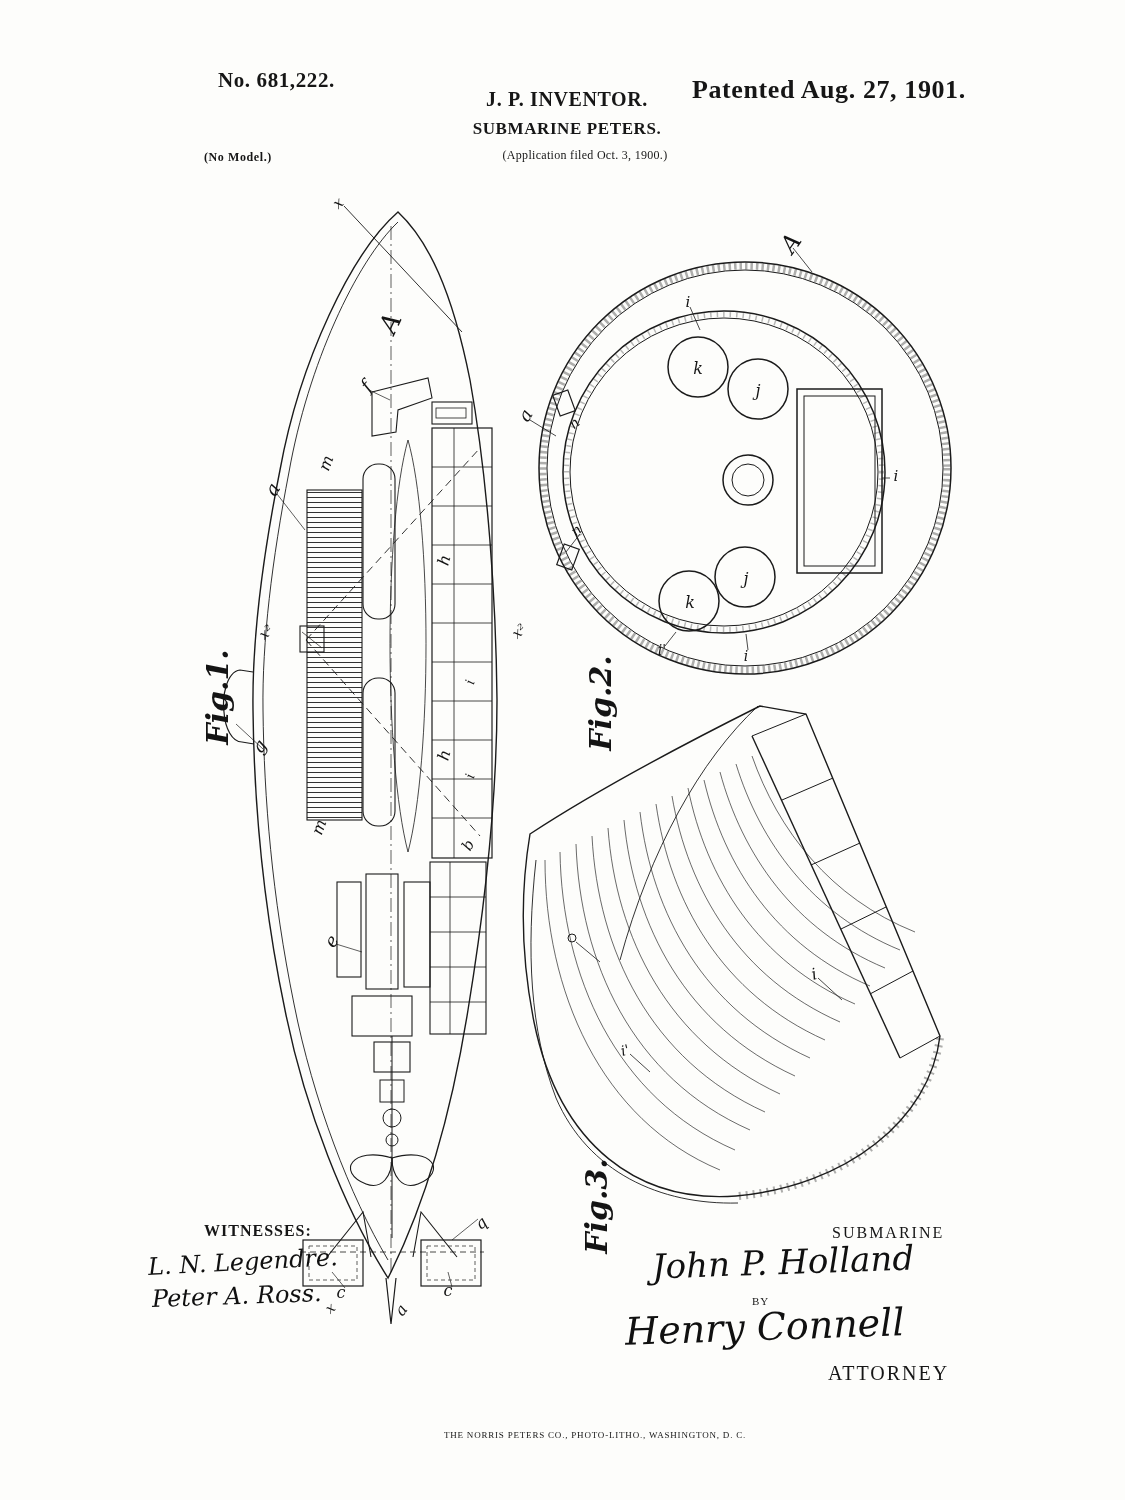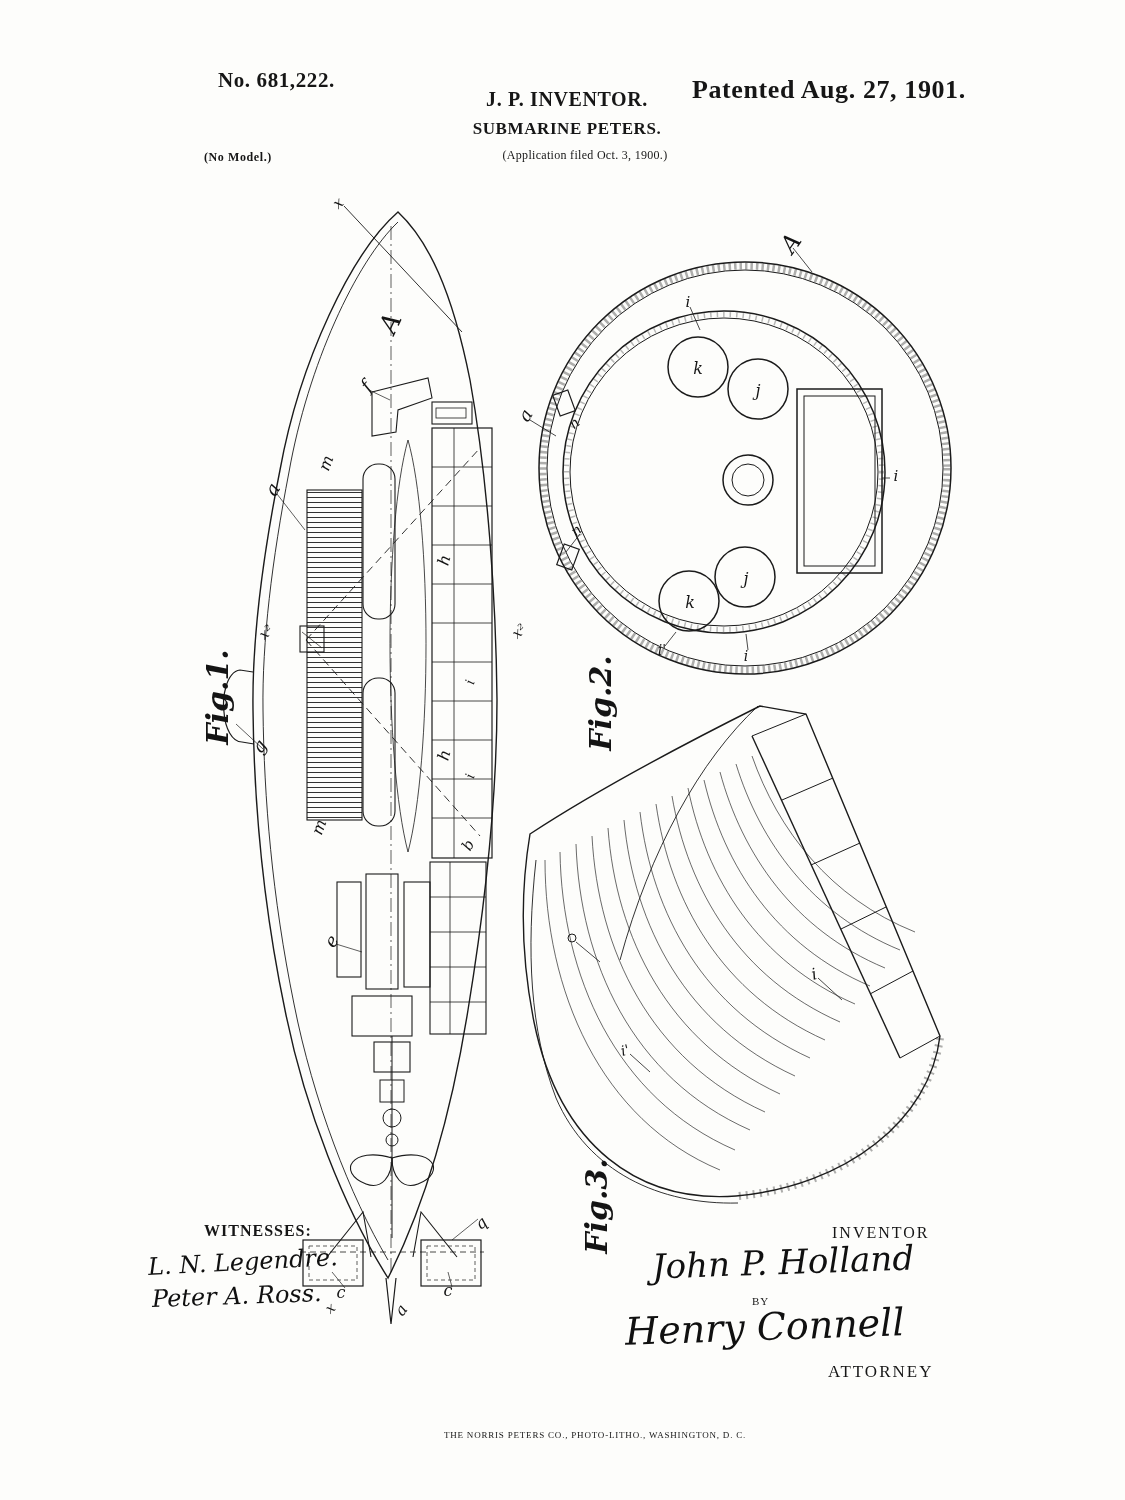--- a/index.html
+++ b/index.html
@@ -228,20 +228,20 @@
       <div class="part-label" style="left: 746px; top: 656px; font-size: 14px; transform: translate(-50%, -50%) rotate(0deg);">i</div>
       <div class="fig-title" style="left: 596px; top: 1206px; font-size: 30px; transform: translate(-50%, -50%) rotate(-90deg);">Fig.3.</div>
       <div class="part-label" style="left: 814px; top: 974px; font-size: 16px; transform: translate(-50%, -50%) rotate(-15deg);">i</div>
       <div class="part-label" style="left: 625px; top: 1050px; font-size: 14px; transform: translate(-50%, -50%) rotate(-15deg);">i'</div>
     </div>
 
   <div class="abs hbold" style="left:204px;top:1222px;font-size:16px;letter-spacing:1px;">WITNESSES:</div>
   <div class="signature" style="left:148px;top:1248px;font-size:24px;transform:rotate(-3deg);">L. N. Legendre.</div>
   <div class="signature" style="left:152px;top:1282px;font-size:24px;transform:rotate(-2deg);">Peter A. Ross.</div>
 
-  <div class="abs small-caps" style="left:832px;top:1224px;font-size:16px;">INVENTOR</div>
+  <div class="abs small-caps" style="left:832px;top:1224px;font-size:16px;">SUBMARINE</div>
   <div class="signature" style="left:652px;top:1242px;font-size:34px;transform:rotate(-2deg);">John P. Holland</div>
   <div class="abs" style="left:752px;top:1295px;font-size:11px;letter-spacing:1px;">BY</div>
   <div class="signature" style="left:625px;top:1305px;font-size:38px;transform:rotate(-2deg);">Henry Connell</div>
-  <div class="abs small-caps" style="left:828px;top:1362px;font-size:17px;">ATTORNEY</div>
+  <div class="abs small-caps" style="left:828px;top:1362px;font-size:20px;">ATTORNEY</div>
 
   <div class="abs center" style="left:595px;top:1430px;font-size:9px;letter-spacing:.8px;">THE NORRIS PETERS CO., PHOTO-LITHO., WASHINGTON, D. C.</div>
 </div>
 
 </body></html>

